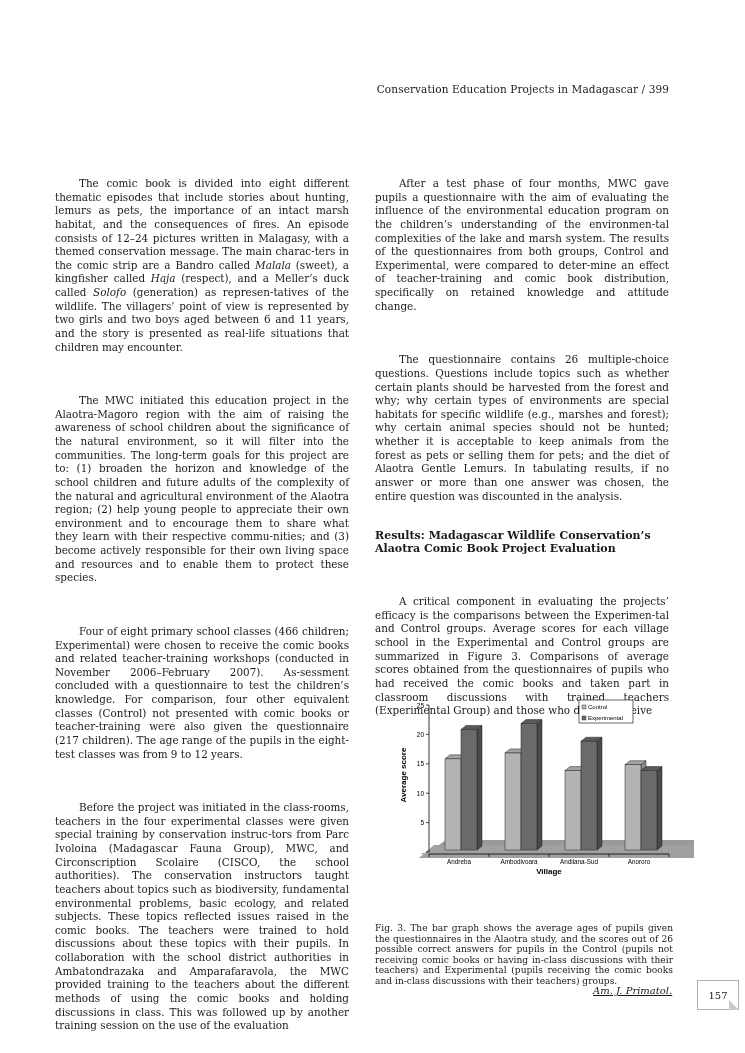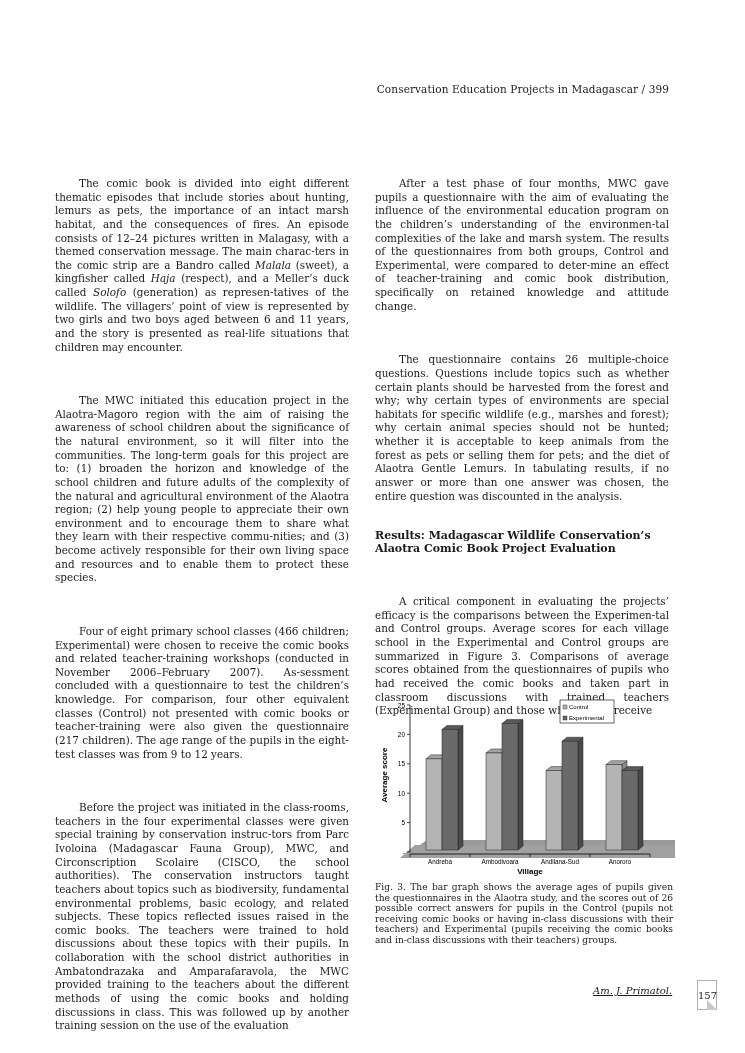--- a/index.html
+++ b/index.html
@@ -9,25 +9,25 @@
                   letter-spacing: 0.1px; white-space: nowrap; }
   .col { position: absolute; top: 137px; width: 294px; font-size: 10.4px; line-height: 13.62px;
          text-align: justify; hyphens: manual; }
   .col-left { left: 55px; }
   .col-right { left: 375px; }
   .col p { margin: 0; text-indent: 0; }
   .col p.ind { text-indent: 24px; margin-top: 40px; }
   .col i { font-style: italic; }
   .section-head { font-weight: bold; font-size: 11px; line-height: 13px; margin-top: 26px !important;
                   text-align: left; }
-  .chart-wrap { position: absolute; left: 375px; top: 697px; width: 300px; height: 182px; }
-  .caption { position: absolute; left: 375px; top: 882px; width: 298px; font-size: 9.1px; line-height: 10.6px;
+  .chart-wrap { position: absolute; left: 394px; top: 697px; width: 300px; height: 182px; }
+  .caption { position: absolute; left: 375px; top: 923px; width: 298px; font-size: 9.1px; line-height: 10.6px;
              text-align: justify; }
   .footer-journal { position: absolute; left: 593px; top: 985px; font-size: 10px; font-style: italic; text-decoration: underline; }
-  .page-tab { position: absolute; left: 697px; top: 980px; width: 20px; height: 30px;
+  .page-tab { position: absolute; left: 697px; top: 980px; width: 42px; height: 30px;
               border: 1px solid #b0b0b0; background: #fff; font-size: 10px; text-align: center;
               line-height: 30px; box-sizing: border-box; }
   .page-tab .curl { position: absolute; right: -1px; bottom: -1px; width: 0; height: 0;
                     border-left: 10px solid #c8c8c8; border-top: 10px solid transparent; }
 </style>
 </head>
 <body>
 
 <div class="running-head">Conservation Education Projects in Madagascar / 399</div>
 

